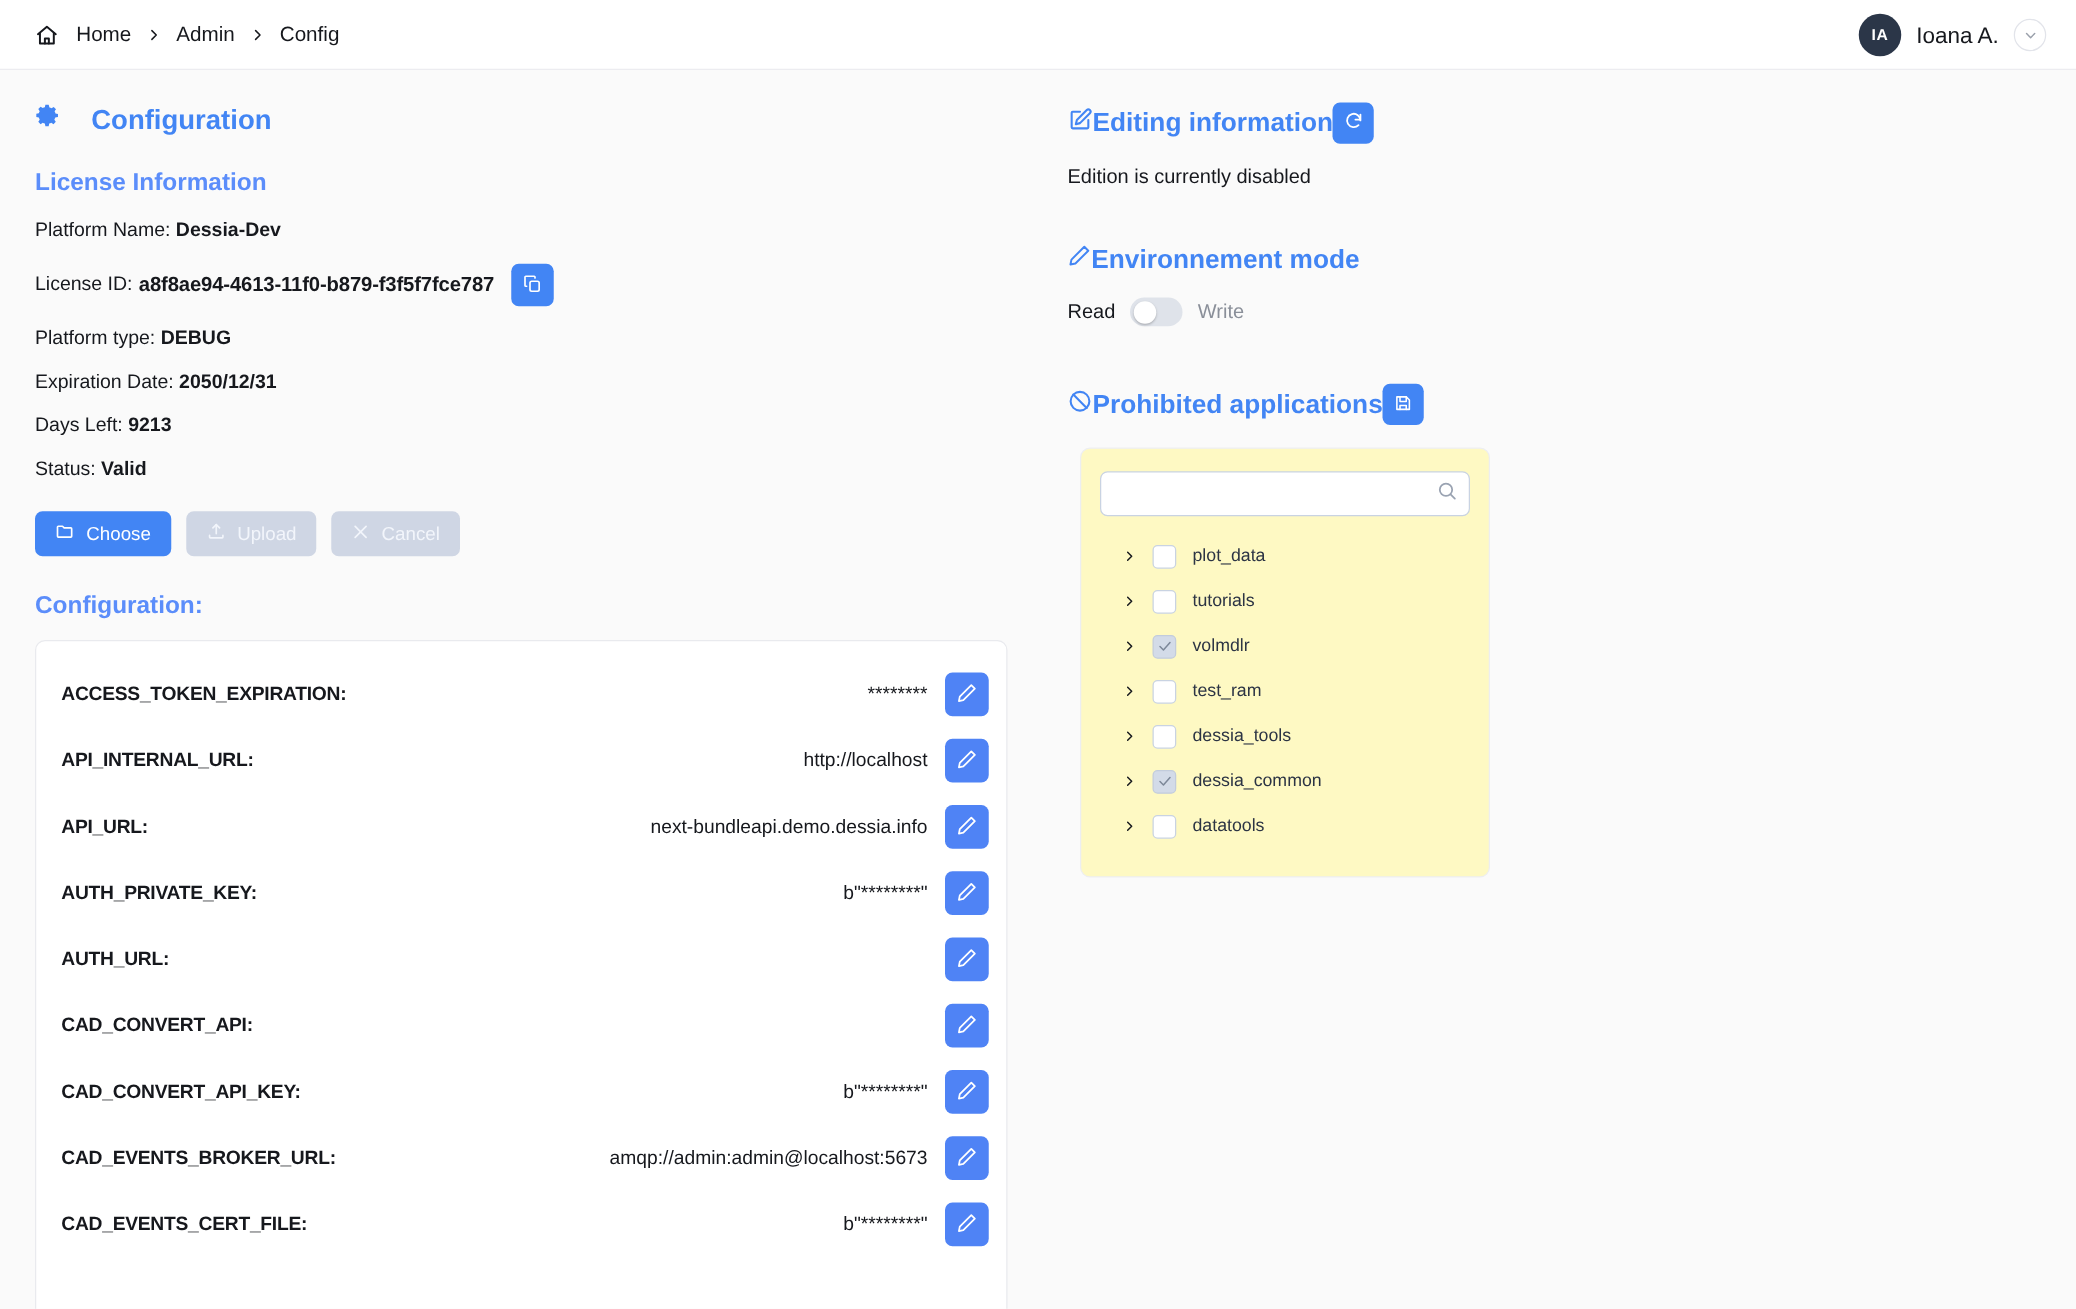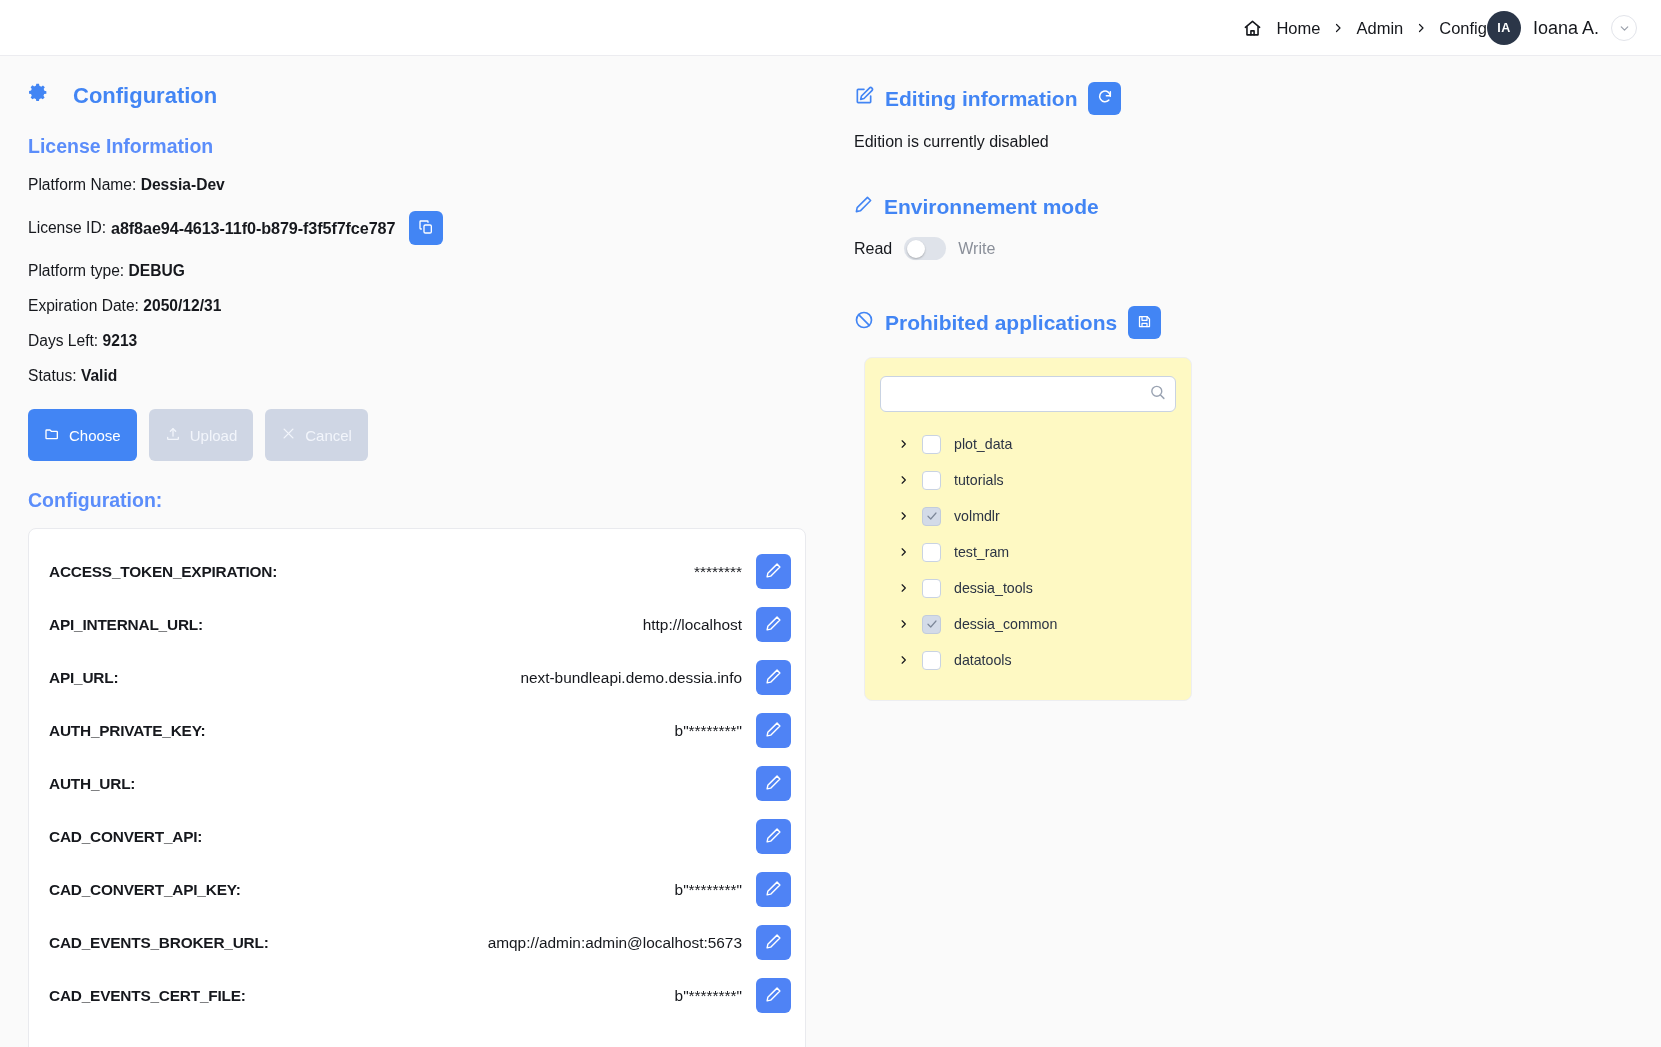--- a/index.html
+++ b/index.html
@@ -11,21 +11,21 @@
     overflow: hidden;
   }
 
   
   .topbar {
     height: 56px;
     background: #ffffff;
     border-bottom: 1px solid #ececf0;
     display: flex;
     align-items: center;
-    justify-content: flex-end;
+    justify-content: space-between;
     padding: 1px 24px 0 28px;
   }
   .breadcrumb { display: flex; align-items: center; gap: 12px; font-size: 16.5px; }
   .bc-link { color: #16181d; cursor: pointer; }
   .bc-sep { display: inline-flex; align-items: center; }
   .home-ico { display: inline-flex; align-items: center; margin-right: 2px; }
 
   .userbox { display: flex; align-items: center; gap: 12px; }
   .avatar {
     width: 34px; height: 34px; border-radius: 50%;
@@ -58,21 +58,21 @@
   .lic-id-val { font-weight: 700; font-size: 16.2px; letter-spacing: -.1px; margin-left: 5px;}
   .copy-btn {
     width: 34px; height: 34px; margin-left: 14px;
     background: #4285f4; border-radius: 6px; border: none;
     display: inline-flex; align-items: center; justify-content: center;
     cursor: pointer;
   }
 
   .btn-row { display: flex; gap: 12px; margin-top: 24px; margin-bottom: 28px; }
   .btn {
-    height: 52px; border-radius: 6px; border: none;
+    height: 36px; border-radius: 6px; border: none;
     display: inline-flex; align-items: center; gap: 9px;
     padding: 0 16px; font-size: 15px; cursor: pointer;
     font-family: inherit;
   }
   .btn-primary { background: #4285f4; color: #fff; }
   .btn-disabled { background: #cfd6e4; color: #f2f5fb; cursor: default; }
 
   h2.cfg { font-size: 19.5px; color: #5b8dfa; font-weight: 700; margin-bottom: 16px; }
 
   .cfg-card {
@@ -97,21 +97,21 @@
   .edit-btn {
     width: 35px; height: 35px; min-width: 35px;
     background: #4f83f5; border-radius: 6px; border: none;
     display: inline-flex; align-items: center; justify-content: center;
     cursor: pointer;
   }
 
   
   .rs-title {
     font-size: 21px; color: #4285f4; font-weight: 700;
-    display: flex; align-items: center; gap: 11px; margin-bottom: 18px;
+    display: flex; align-items: center; margin-bottom: 18px;
   }
   .sq-btn {
     width: 33px; height: 33px; background: #4285f4; border: none;
     border-radius: 6px; display: inline-flex; align-items: center;
     justify-content: center; cursor: pointer;
   }
   .rs-note { font-size: 16px; margin-bottom: 44px; }
 
   .toggle-line { display: flex; align-items: center; gap: 12px; margin-bottom: 46px; font-size: 16px; }
   .lbl-on { color: #16181d; }

